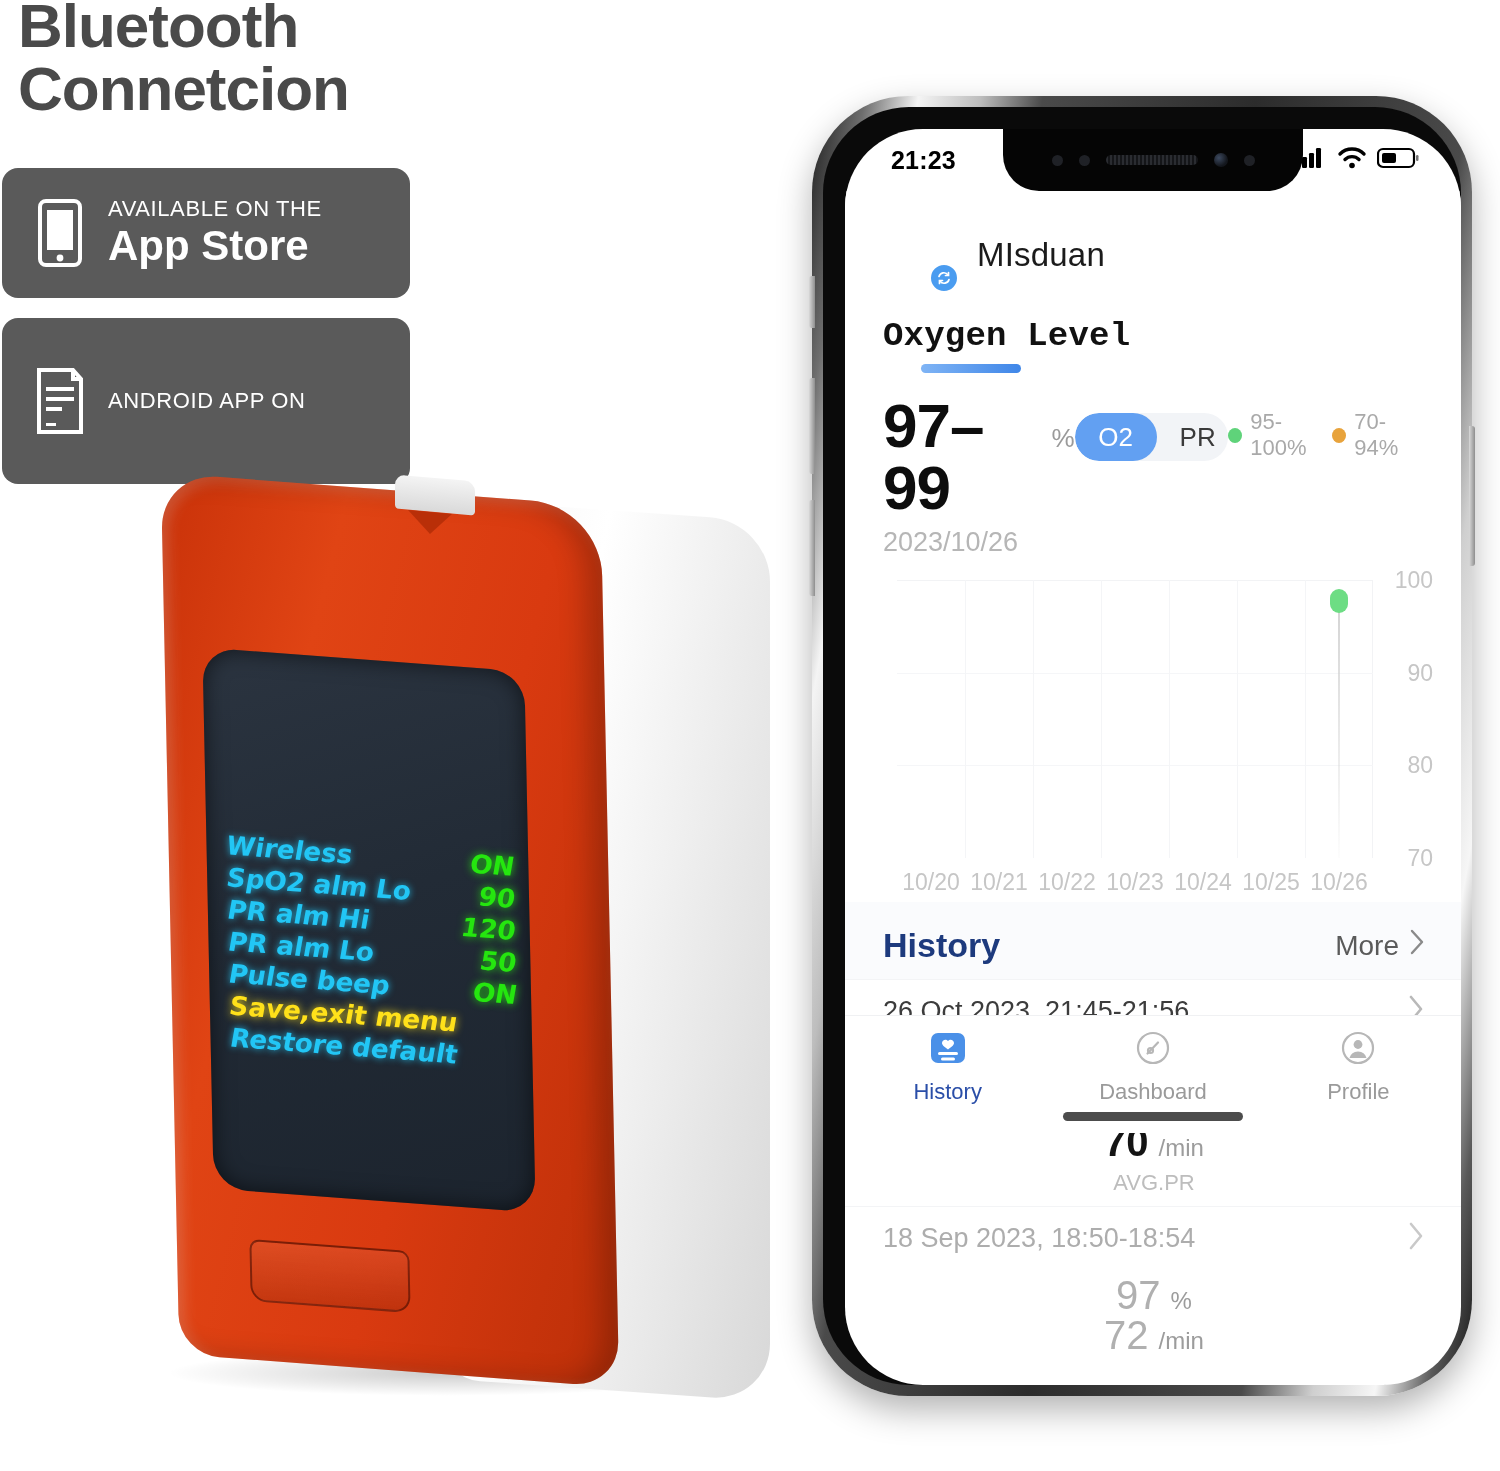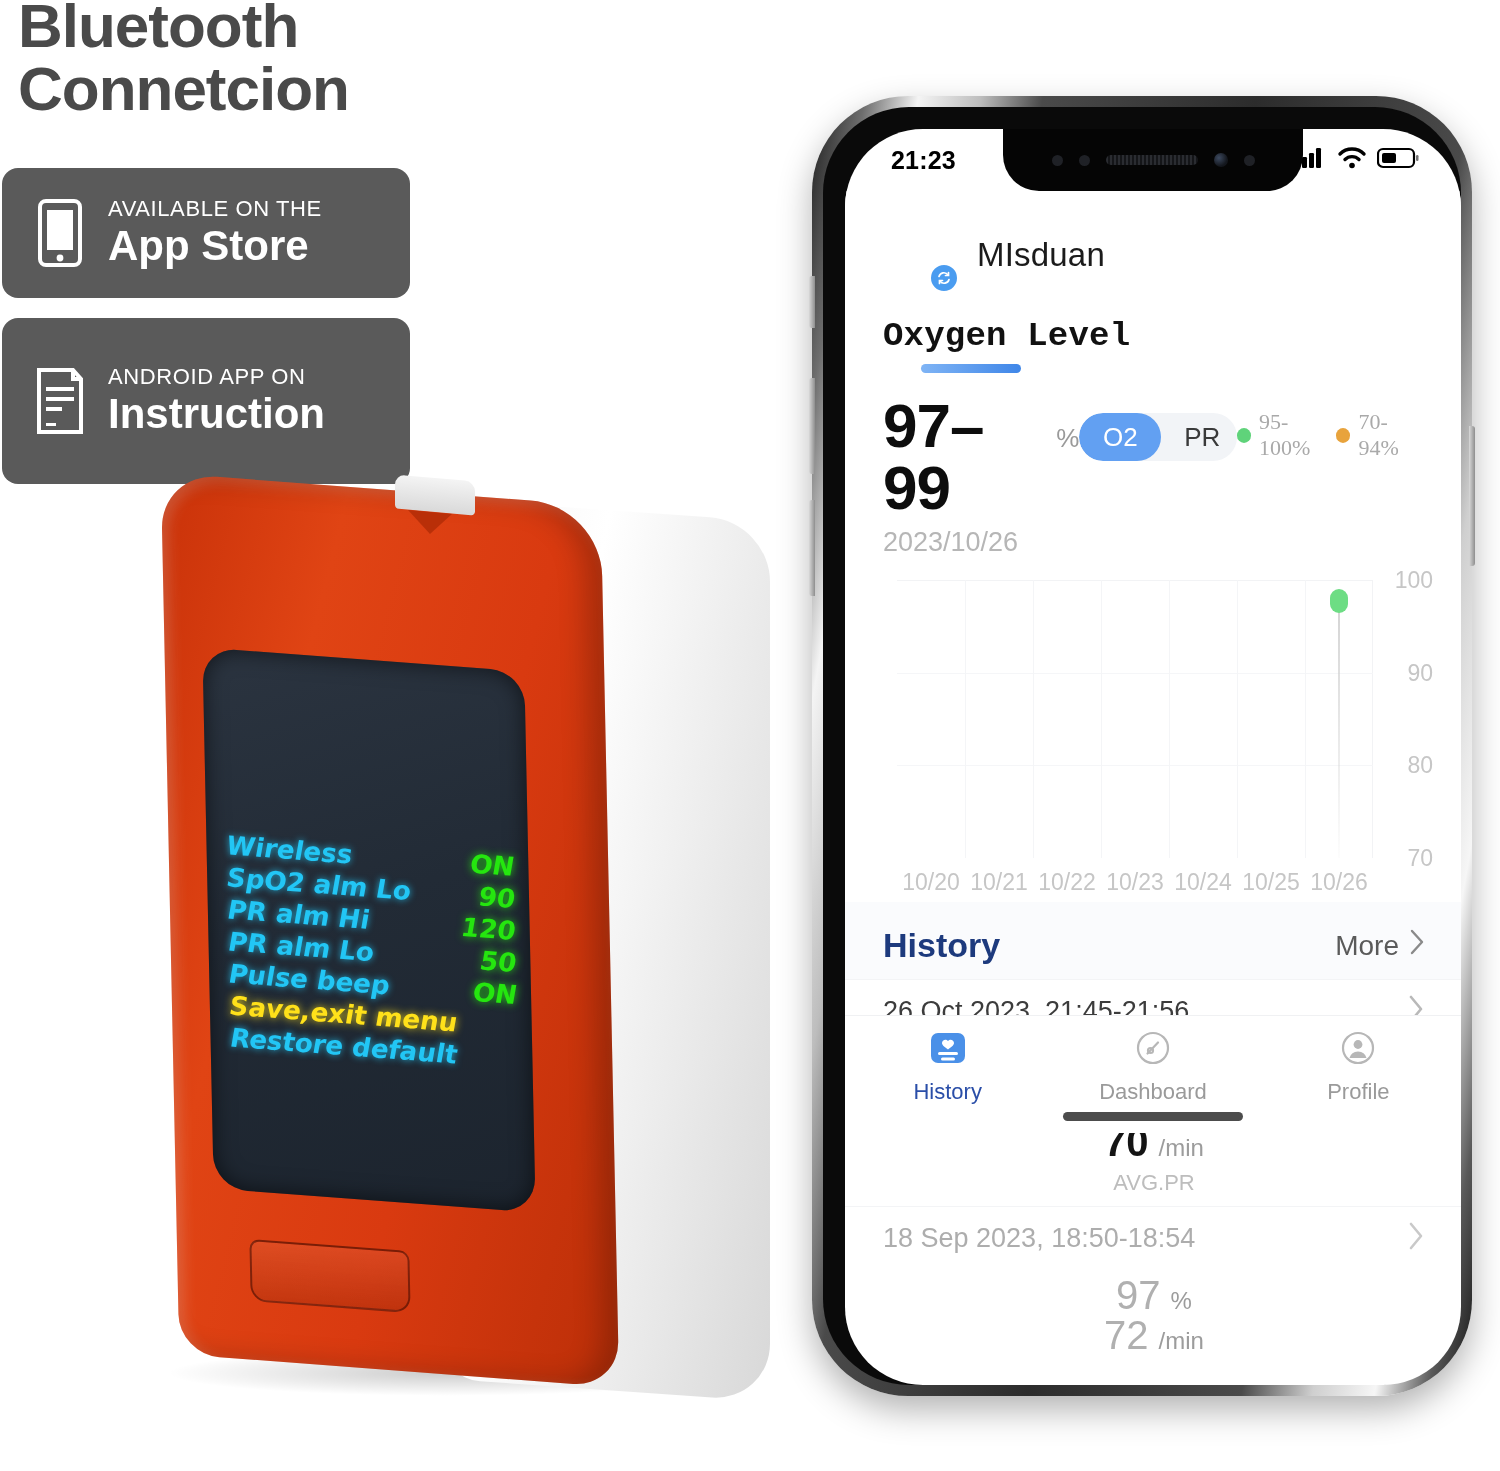--- a/index.html
+++ b/index.html
@@ -172,21 +172,21 @@
   .reading-value { font-size: 62px; font-weight: bold; color: #0d0d0d; letter-spacing: -1px; line-height: 1; }
   .reading-unit { font-size: 26px; color: #9a9a9a; margin-left: 14px; }
   .reading-date { font-size: 27px; color: #b6b6b6; margin-top: 8px; }
 
   .reading-right { display: flex; flex-direction: row; align-items: flex-end; }
   .seg-toggle { display: flex; align-items: center; background: #f2f4f7;
     border-radius: 24px; height: 48px; padding: 0; overflow: hidden; }
   .seg-item { min-width: 82px; height: 48px; display: flex; align-items: center; justify-content: center;
     font-size: 26px; color: #3a3a3a; }
   .seg-item.active { background: #62a0f2; color: #fff; border-radius: 24px; }
-  .legend { display: flex; margin-top: 14px; font-family: Liberation Serif, serif; }
+  .legend { display: flex; margin-top: 14px; }
   .legend-item { display: flex; align-items: center; gap: 8px; font-size: 22px; color: #a9a9a9; }
   .legend-dot { width: 15px; height: 15px; border-radius: 50%; }
 
   
   .chart { position: relative; margin: 14px 0 0 0; height: 330px; }
   .chart-plot { position: absolute; left: 52px; top: 8px; right: 88px; bottom: 44px;
     border: 1px solid #f2f3f5; border-left: none; border-bottom: none; }
   .vline { position: absolute; top: 0; bottom: 0; width: 1px; background: #f4f5f7; }
   .hline { position: absolute; left: 0; right: 0; height: 1px; background: #f5f6f8; }
   .ylabel { position: absolute; right: 28px; font-size: 23px; color: #c6c6c6; transform: translateY(-50%); }
@@ -258,21 +258,20 @@
         <path d="M4 3 H38 L46 12 V65 H4 Z" fill="none" stroke="#fff" stroke-width="4"></path>
         <path d="M38 3 V12 H46" fill="none" stroke="#fff" stroke-width="4"></path>
         <rect x="11" y="20" width="28" height="4" fill="#fff"></rect>
         <rect x="11" y="30" width="28" height="4" fill="#fff"></rect>
         <rect x="11" y="40" width="16" height="4" fill="#fff"></rect>
         <rect x="11" y="56" width="10" height="3" fill="#fff"></rect>
       </svg>
     </span>
     <span class="badge-text">
       <span class="badge-top">ANDROID APP ON</span>
-      <div class="badge-main">Instruction</div>
     </span>
   </div>
 
   <div class="device-wrap">
     <div class="device-shadow"></div>
     <div class="device-white"></div>
     <div class="device-body"></div>
     <div class="device-topnub"></div>
     <div class="device-arrow"></div>
 

